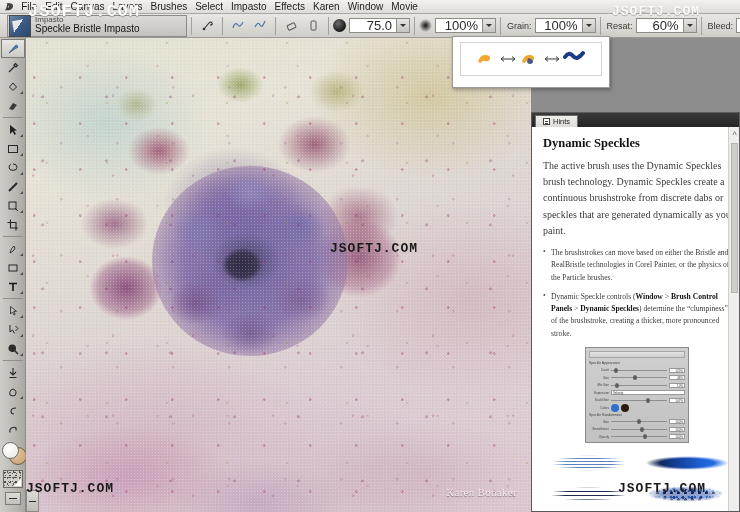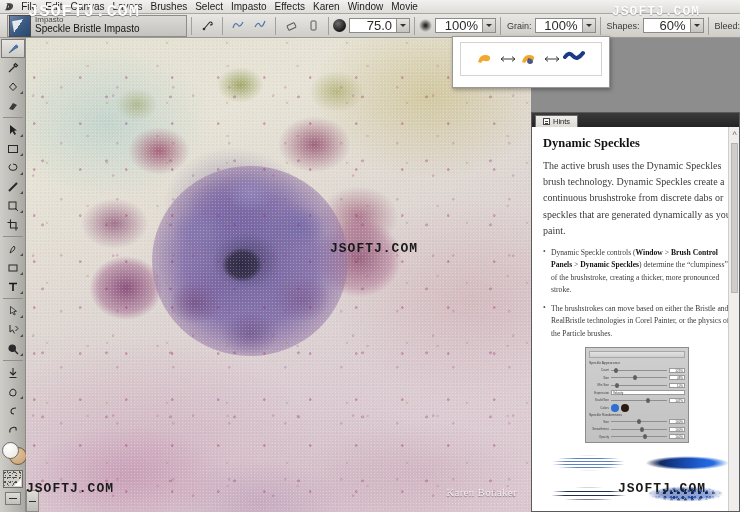--- a/index.html
+++ b/index.html
@@ -474,21 +474,21 @@
     <div class="pdivider"></div>
 
     <div class="plabel">Grain:</div>
     <div class="numfield">
       <div class="val">100%</div>
       <div class="spin"></div>
     </div>
 
     <div class="pdivider"></div>
 
-    <div class="plabel">Shapes:</div>
+    <div class="plabel">Resat:</div>
     <div class="numfield">
       <div class="val">60%</div>
       <div class="spin"></div>
     </div>
 
     <div class="pdivider"></div>
 
     <div class="plabel">Bleed:</div>
     <div class="numfield">
       <div class="val">100%</div>
@@ -669,25 +669,25 @@
         <span class="ti"></span>
         <span>Hints</span>
       </div>
     </div>
 
     <div class="help-body">
       <div class="help-title">Dynamic Speckles</div>
       <div class="help-p">The active brush uses the Dynamic Speckles brush technology. Dynamic Speckles create a continuous brushstroke from discrete dabs or speckles that are generated dynamically as you paint.</div>
 
       <div class="help-li">
+        <span>The brushstrokes can move based on either the Bristle and RealBristle technologies in Corel Painter, or the physics of the Particle brushes.</span>
+      </div>
+
+      <div class="help-li">
         <span>Dynamic Speckle controls (</span><b>Window</b><span> &gt; </span><b>Brush Control Panels</b><span> &gt; </span><b>Dynamic Speckles</b><span>) determine the “clumpiness” of the brushstroke, creating a thicker, more pronounced stroke.</span>
-      </div>
-
-      <div class="help-li">
-        <span>The brushstrokes can move based on either the Bristle and RealBristle technologies in Corel Painter, or the physics of the Particle brushes.</span>
       </div>
 
       <div class="embed-panel">
         <div class="ep-title"></div>
         <div class="ep-sec">Speckle Appearance</div>
         <div class="ep-row">
           <span class="ep-lab">Count</span>
           <span class="ep-slider">
               <i class="knob" style="left:6%"></i>
             </span>

